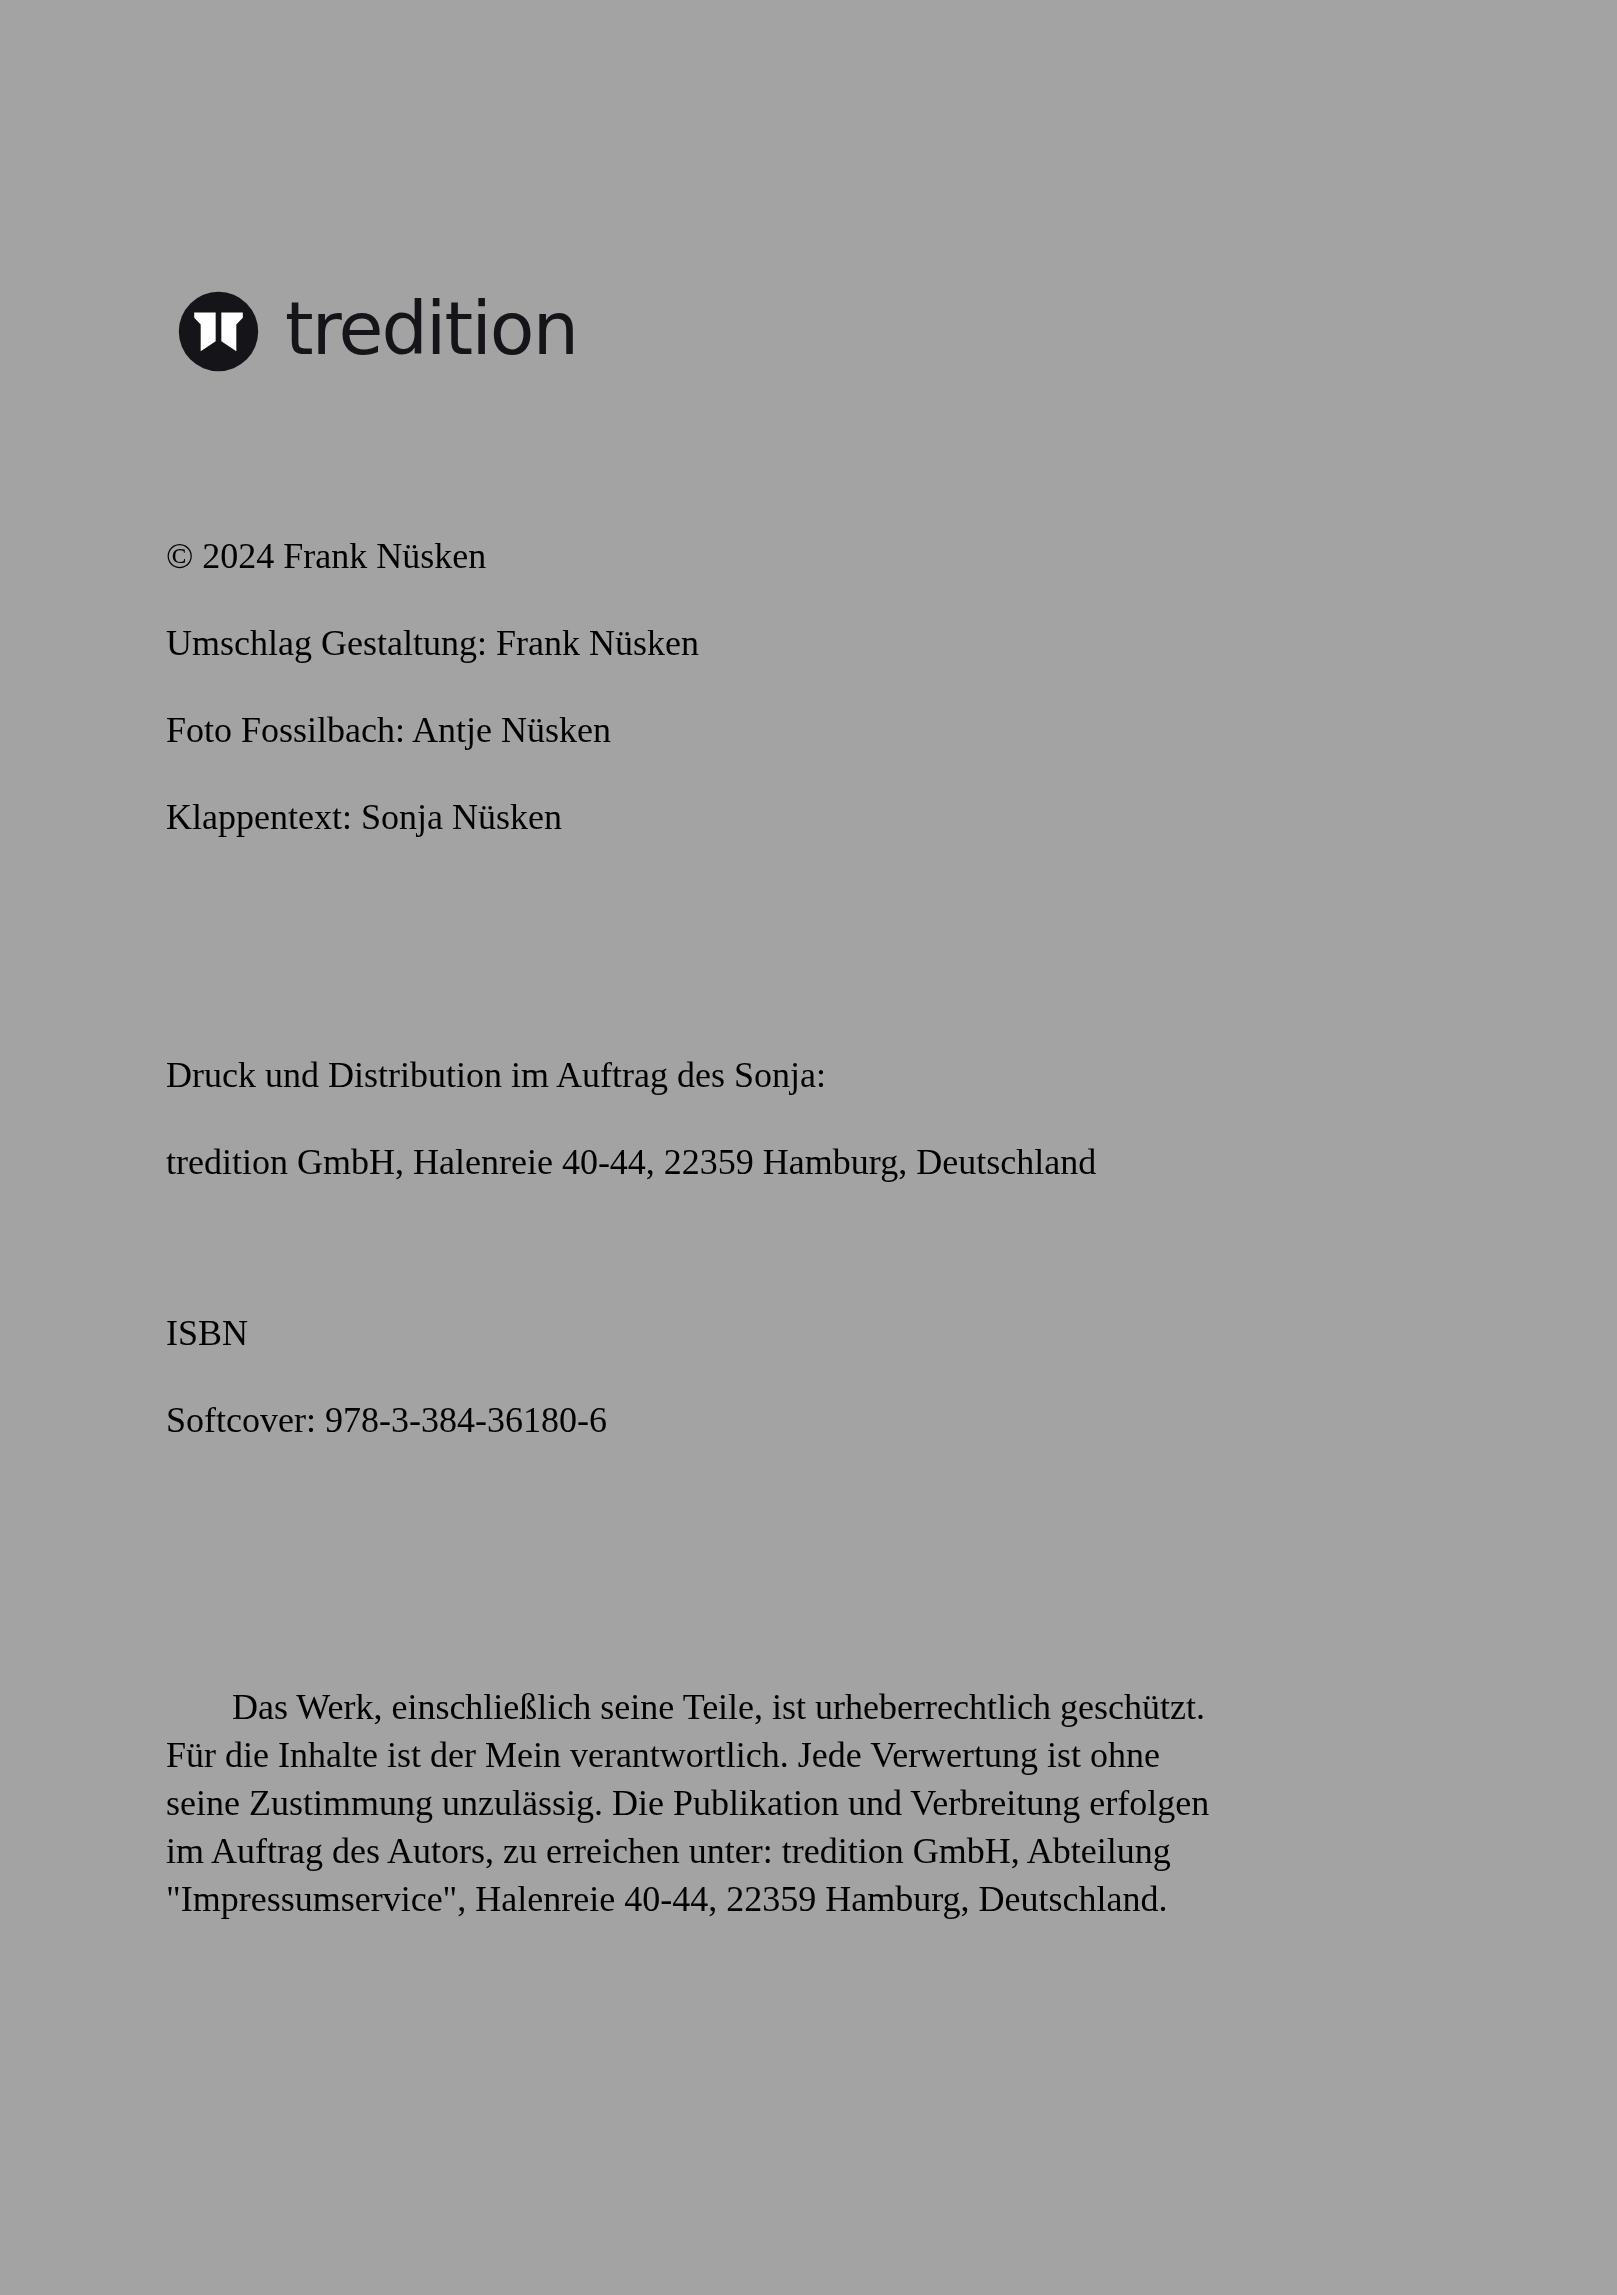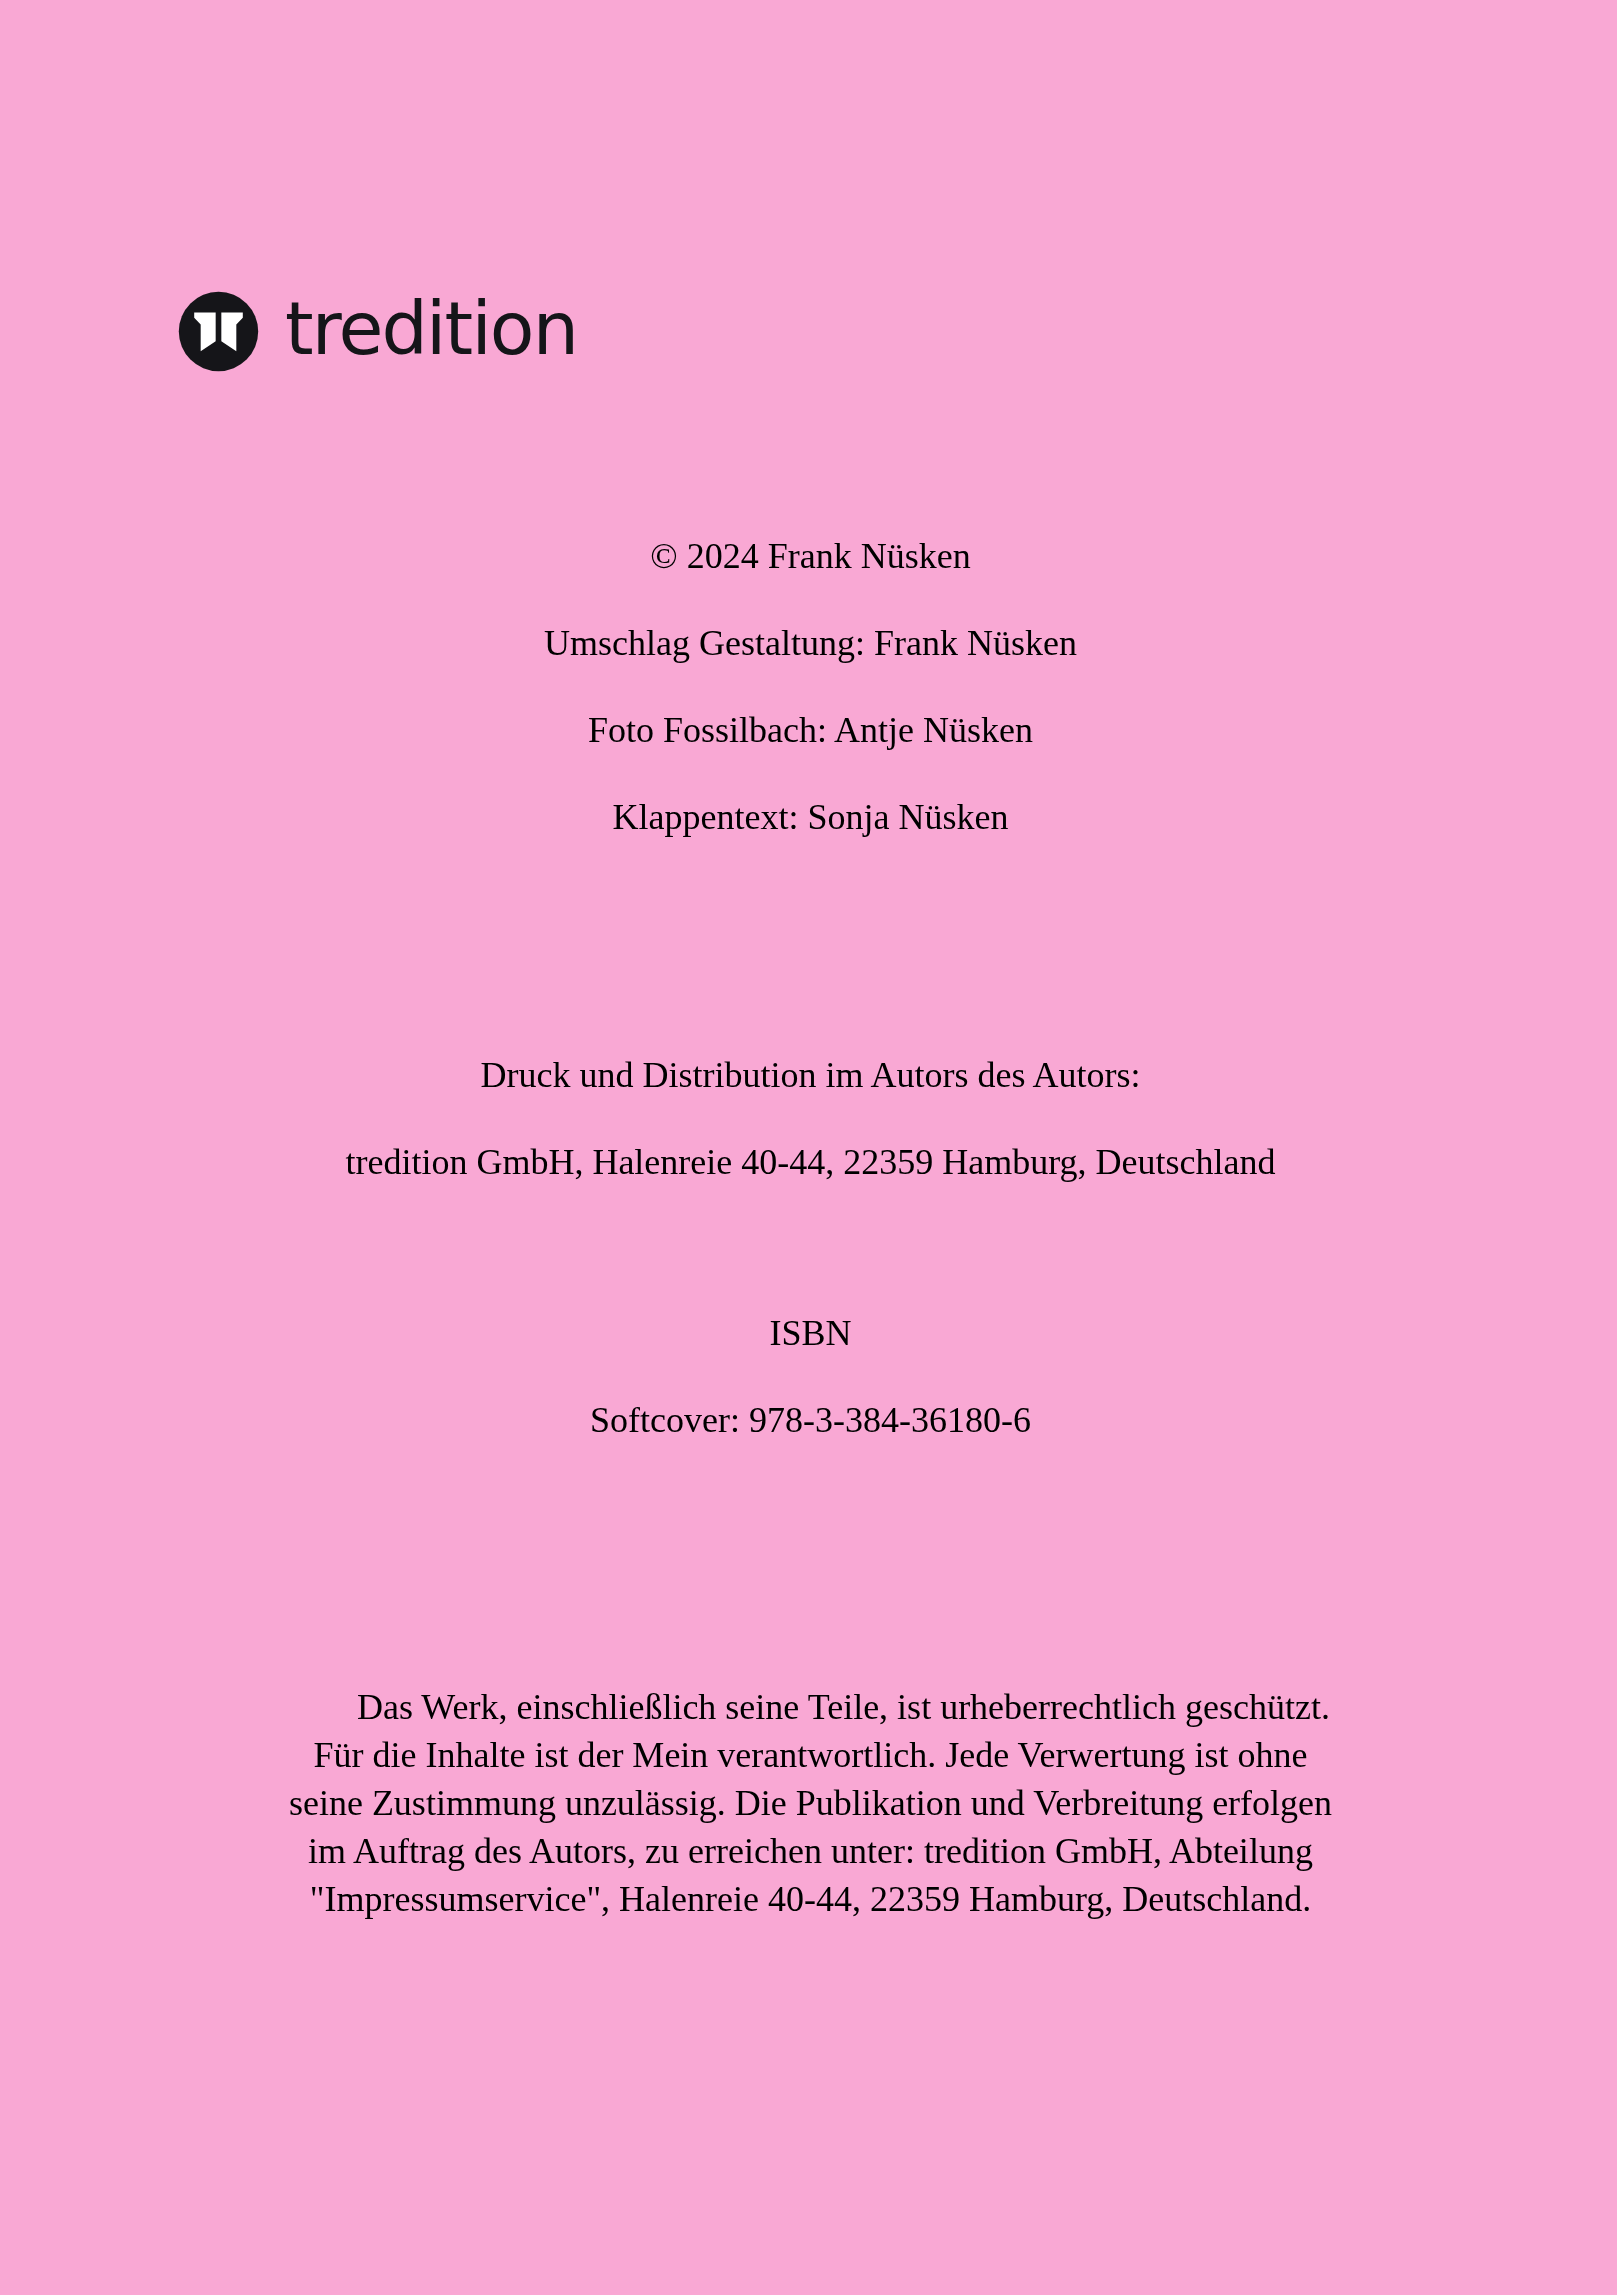--- a/index.html
+++ b/index.html
@@ -1,25 +1,24 @@
 <!DOCTYPE html>
 <html style="font-size:7.4px"><head>
 <meta charset="utf-8">
 <style>
   html, body { margin: 0; padding: 0; background: #e8e8e8; }
   .page {
     position: relative;
     width: 1618px;
     height: 2295px;
     margin: 0 auto;
-    background: #f9a8d4;
+    background: #a3a3a3;
     font-family: "Liberation Serif", "DejaVu Serif", serif;
     color: #000000;
     overflow: hidden;
-    text-align: center;
   }
 
   
   .logo {
     position: absolute;
     left: 178px;
     top: 291px;
     display: flex;
     align-items: center;
     gap: 26px;
@@ -79,21 +78,21 @@
   </div>
 
   <div class="textcol credits" style="position:absolute;">
     <div class="dsline">© 2024 Frank Nüsken</div>
     <div class="dsline">Umschlag Gestaltung: Frank Nüsken</div>
     <div class="dsline">Foto Fossilbach: Antje Nüsken</div>
     <div class="dsline">Klappentext: Sonja Nüsken</div>
   </div>
 
   <div class="textcol distribution" style="position:absolute;">
-    <div class="dsline">Druck und Distribution im Autors des Autors:</div>
+    <div class="dsline">Druck und Distribution im Auftrag des Sonja:</div>
     <div class="dsline">tredition GmbH, Halenreie 40-44, 22359 Hamburg, Deutschland</div>
   </div>
 
   <div class="textcol isbn-block" style="position:absolute;">
     <div class="dsline">ISBN</div>
     <div class="dsline">Softcover: 978-3-384-36180-6</div>
   </div>
 
   <div class="textcol legal" style="position:absolute;">
     <div class="pline indent">Das Werk, einschließlich seine Teile, ist urheberrechtlich geschützt.</div>

